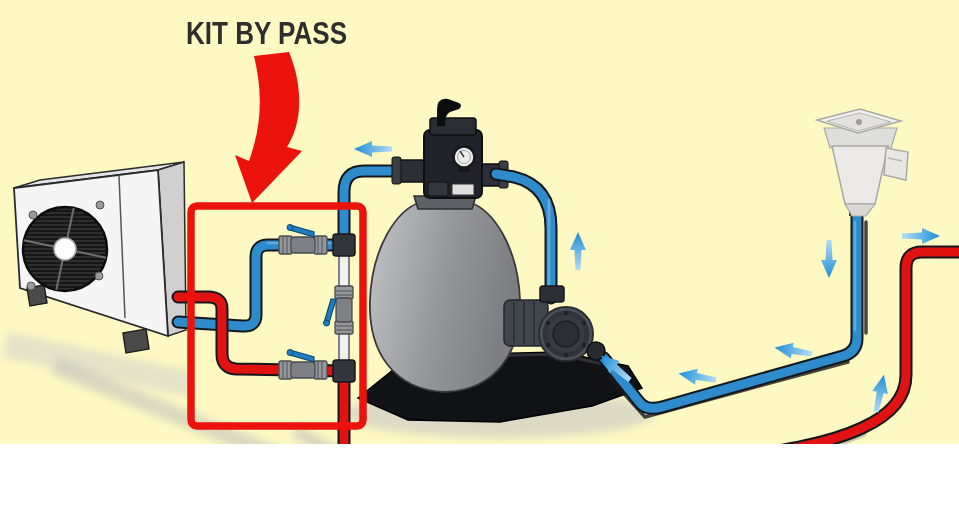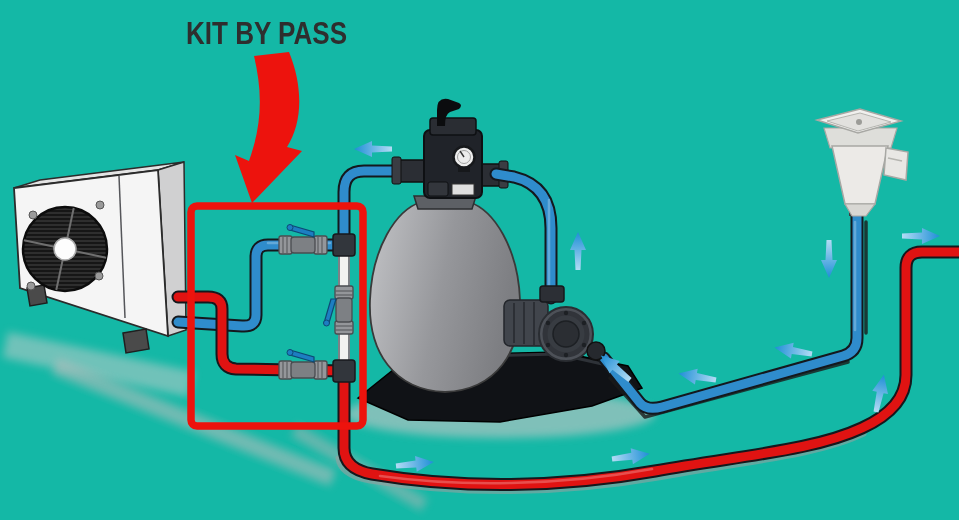--- a/index.html
+++ b/index.html
@@ -1,16 +1,16 @@
 <!DOCTYPE html>
 <html style="--c-cold: #2f8ccc; --c-hot: #e01312; --c-highlight: #ed130d; --c-arrow-tail: #b3dcf5; --c-arrow-head: #1e8ed6; --c-valve-handle: #1d7ec2; --c-pipe-bypass: #f2f2f0; --c-label-text: #2e2e2e;"><head>
 <meta charset="utf-8">
 <style>
   html,body{margin:0;padding:0;background:#ffffff;}
-  #stage{position:relative;width:959px;height:520px;background:#14b8a6;overflow:hidden;
+  #stage{position:relative;width:959px;height:444px;background:#fef9c3;overflow:hidden;
          font-family:"Liberation Sans", sans-serif;}
   #diagram{position:absolute;left:0;top:0;}
   .callout-label{position:absolute;left:186px;top:16px;font-size:31px;font-weight:700;
     color:var(--c-label-text,#2e2e2e);letter-spacing:0px;transform:scaleX(.84);
     transform-origin:left top;white-space:nowrap;}
   
   .pout{fill:none;stroke:#14181d;stroke-width:13;stroke-linecap:round;stroke-linejoin:round;}
   .pcold{fill:none;stroke:var(--c-cold,#2f8ccc);stroke-width:9;stroke-linecap:round;stroke-linejoin:round;}
   .phot{fill:none;stroke:var(--c-hot,#e01312);stroke-width:9;stroke-linecap:round;stroke-linejoin:round;}
   .pwout{fill:none;stroke:#7e8186;stroke-width:12;stroke-linecap:round;}

